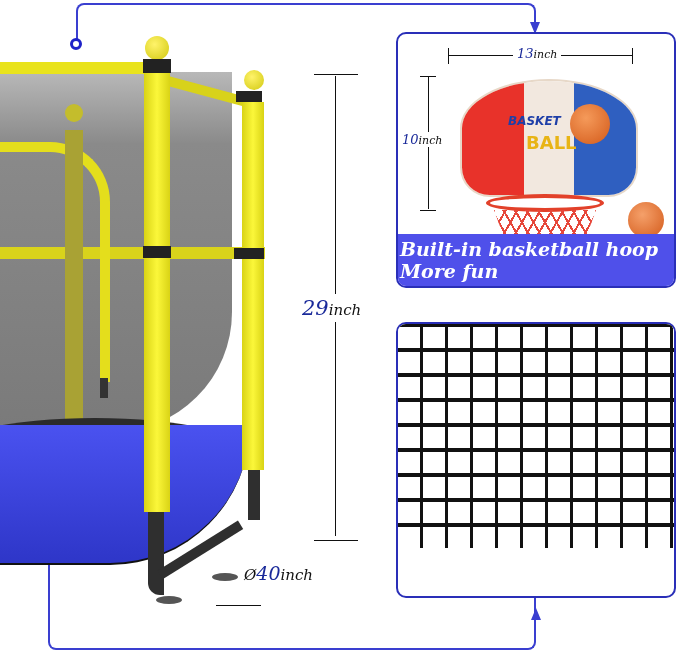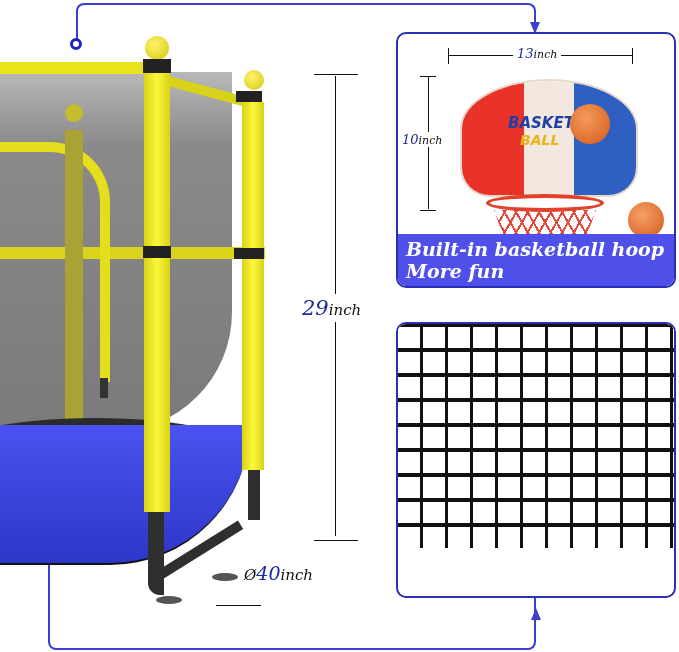--- a/index.html
+++ b/index.html
@@ -3,21 +3,21 @@
 <meta charset="utf-8">
 <style>
   * { box-sizing: border-box; margin: 0; padding: 0; }
   body { width: 679px; height: 652px; background: #ffffff; position: relative; overflow: hidden; font-family: "DejaVu Serif", serif; }
   .abs { position: absolute; }
   
   .conn { position: absolute; border-color: #3a3fd0; border-style: solid; }
   .ring { position: absolute; width: 12px; height: 12px; border: 3px solid #1e22c8; border-radius: 50%; background: #fff; }
   
   .panel { position: absolute; left: 396px; width: 280px; border: 2px solid #2a2fb8; border-radius: 10px; overflow: hidden; background: #fff; }
-  .caption { position: absolute; left: 0; right: 0; bottom: 0; background: #4f50ea; color: #fff; font-family: "DejaVu Serif", serif; font-weight: bold; font-style: italic; font-size: 19px; line-height: 22px; padding: 4px 8px; }
+  .caption { position: absolute; left: 0; right: 0; bottom: 0; background: #4f50ea; color: #fff; font-family: "DejaVu Serif", serif; font-weight: bold; font-style: italic; font-size: 19px; line-height: 22px; padding: 4px 2px; }
   .dim-text { font-family: "DejaVu Serif", serif; font-style: italic; color: #111; }
   .dim-num { color: #1a2a9a; }
   .net { background-color: #fff;
     background-image:
       repeating-linear-gradient(90deg, transparent 0 22px, #111 22px 25px),
       repeating-linear-gradient(0deg, transparent 0 21px, #111 21px 25px);
   }
 </style>
 </head>
 <body>
@@ -96,22 +96,22 @@
     <div class="abs dim-text" style="left:4px; top:98px; background:#fff; font-size:11px;">
       <span class="dim-num" style="font-size:13px;">10</span><span>inch</span>
     </div>
   </div>
 
   <div class="abs" style="left:62px; top:45px; width:178px; height:118px; border-radius:90px 90px 30px 30px / 50px 50px 30px 30px; overflow:hidden; border:2px solid #e7d8c8; display:flex;">
     <div style="flex:1; background:#e8322a;"></div>
     <div style="flex:0.8; background:#f2e8df;"></div>
     <div style="flex:1; background:#2f5fc0;"></div>
   </div>
-  <div class="abs" style="left:110px; top:80px; font-family:'DejaVu Sans',sans-serif; font-weight:bold; font-style:italic; font-size:15px; color:#1f3fa8;">BASKET</div>
-  <div class="abs" style="left:122px; top:98px; font-family:'DejaVu Sans',sans-serif; font-weight:bold; font-style:italic; font-size:14px; color:#e8b416;">BALL</div>
+  <div class="abs" style="left:110px; top:80px; font-family:'DejaVu Sans',sans-serif; font-weight:bold; font-style:italic; font-size:12px; color:#1f3fa8;">BASKET</div>
+  <div class="abs" style="left:128px; top:98px; font-family:'DejaVu Sans',sans-serif; font-weight:bold; font-size:18px; color:#e8b416;">BALL</div>
   <div class="abs" style="left:172px; top:70px; width:40px; height:40px; border-radius:50%; background:radial-gradient(circle at 40% 35%,#f59a5a,#d35a1a);"></div>
   <div class="abs" style="left:88px; top:160px; width:118px; height:18px; border:4px solid #e2412a; border-radius:50%;"></div>
   <div class="abs" style="left:96px; top:176px; width:102px; height:42px; background:repeating-linear-gradient(60deg,transparent 0 8px,#e6473a 8px 10px),repeating-linear-gradient(-60deg,transparent 0 8px,#e6473a 8px 10px); clip-path:polygon(0 0,100% 0,85% 100%,15% 100%);"></div>
   <div class="abs" style="left:230px; top:168px; width:36px; height:36px; border-radius:50%; background:radial-gradient(circle at 40% 35%,#f5a06a,#d35a1a);"></div>
   <div class="caption" style="height:52px;">
     <div>Built-in basketball hoop</div>
     <div>More fun</div>
   </div>
 </div>
 

